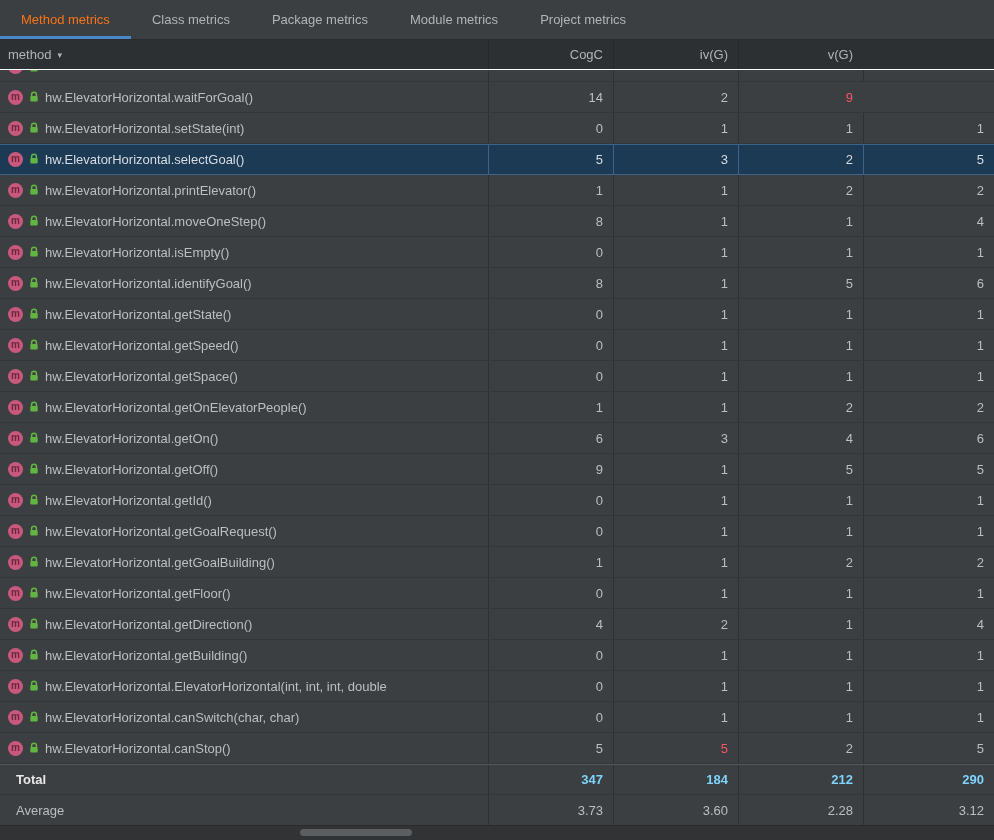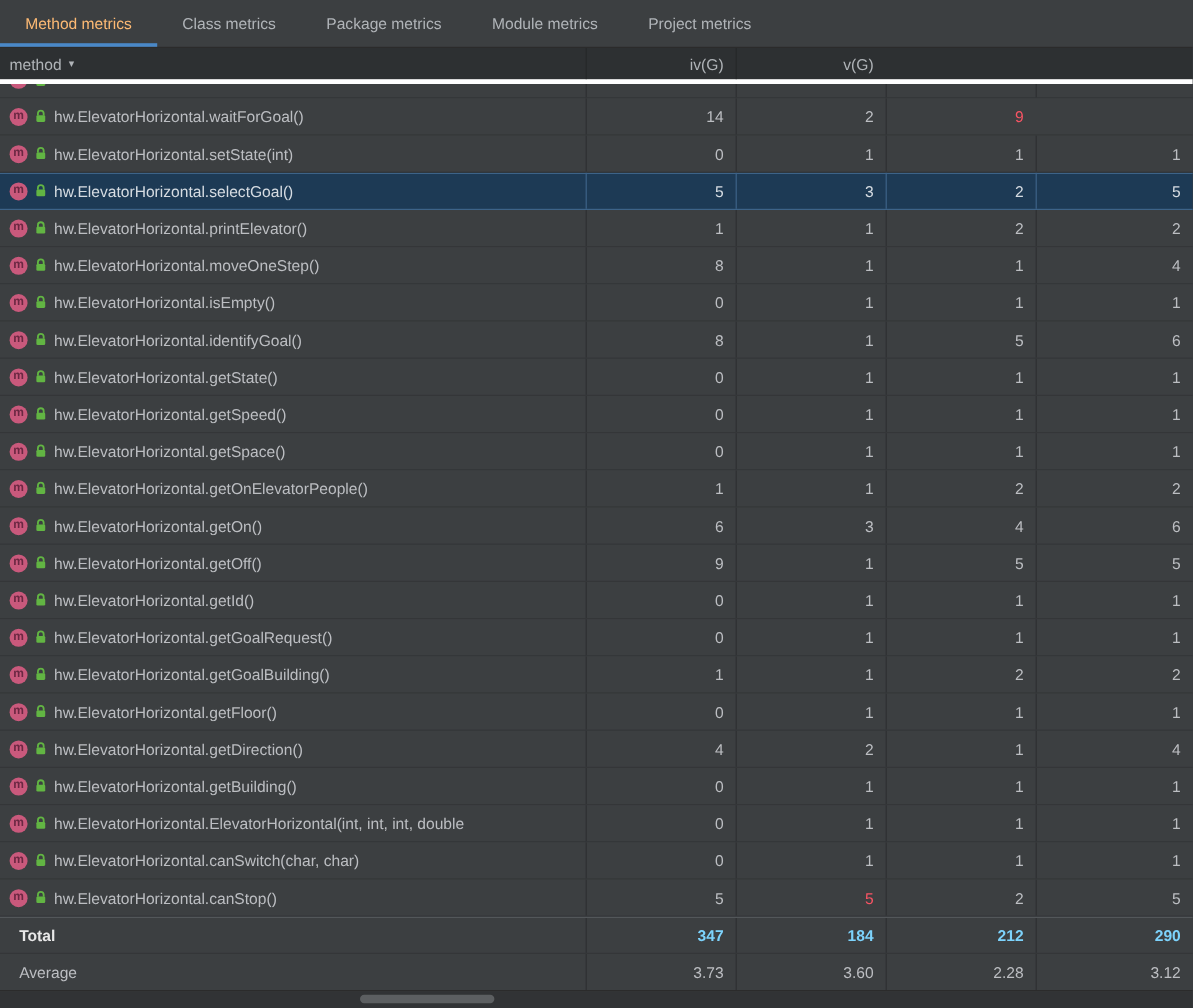--- a/index.html
+++ b/index.html
@@ -35,35 +35,35 @@
   }
   .tab{
     padding:0 21px;
     display:flex;
     align-items:center;
     color:var(--text-dim);
     position:relative;
     cursor:pointer;
     white-space:nowrap;
   }
-  .tab.active{color:#fdba74;}
+  .tab.active{color:#f97316;}
   .tab.active::after{
     content:"";
     position:absolute;left:0;right:0;bottom:0;height:3px;
     background:var(--accent);
   }
   
   .hrow,.row{
     display:grid;
     grid-template-columns:488px 125px 125px 125px 131px;
   }
   .hrow{
     height:30px;
     background:var(--header-bg);
-    border-bottom:4px solid #ffffff;
+    border-bottom:1px solid #ffffff;
     color:var(--text-dim);
   }
   .cell{
     display:flex;
     align-items:center;
     overflow:hidden;
     white-space:nowrap;
   }
   .hmethod{padding-left:8px;gap:6px;cursor:pointer;}
   .arrow{font-size:9px;color:var(--text-dim);}
@@ -146,20 +146,21 @@
   <div class="tab">
       <span>Project metrics</span>
     </div>
 </div>
 
 <div class="hrow">
   <div class="cell hmethod">
     <span>method</span>
     <span class="arrow">▾</span>
   </div>
+  <div class="cell num">CogC</div>
   <div class="cell num">iv(G)</div>
   <div class="cell num">v(G)</div>
 </div>
 
 <div>
 
   <div class="row partial">
     <div class="cell method-cell">
       <span class="micon">m</span>
       <span class="licon">

